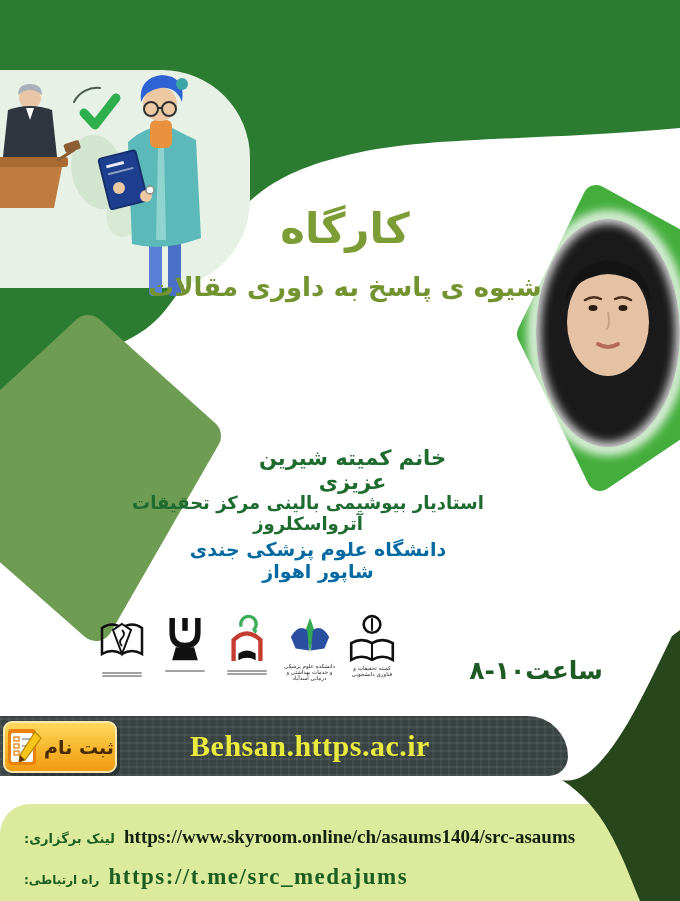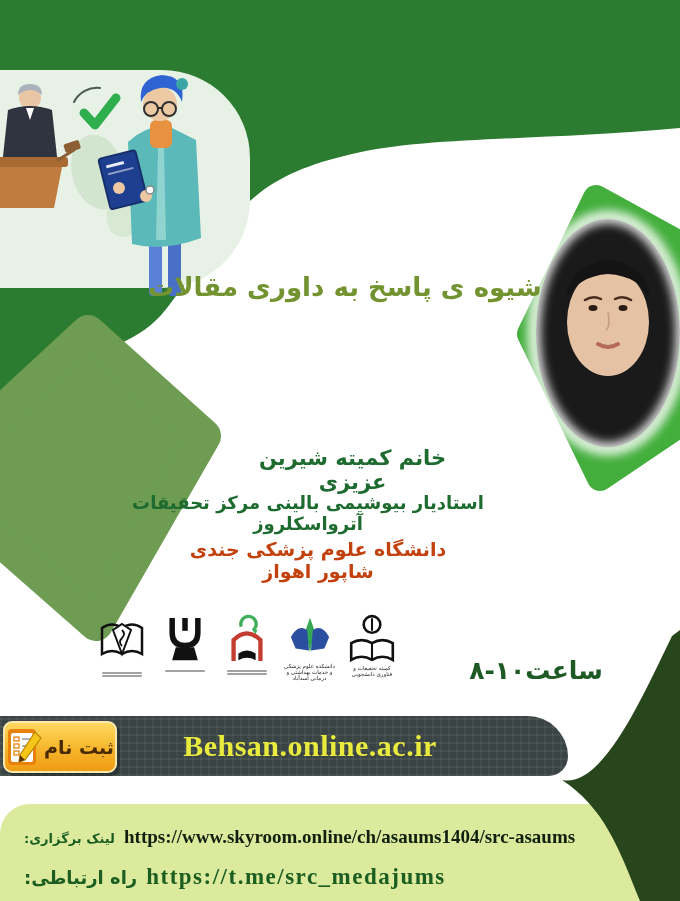--- a/index.html
+++ b/index.html
@@ -12,21 +12,21 @@
   
   .banner-line{color:#ffffff;font-weight:bold;text-align:center;direction:rtl;}
   .bl1{left:140px;top:20px;width:530px;font-size:18px;}
   .bl2{left:240px;top:49px;width:320px;font-size:15px;}
   .bl3{left:190px;top:76px;width:400px;font-size:16px;}
   .bl4{left:150px;top:102px;width:480px;font-size:16px;}
   .title{left:195px;top:204px;width:300px;font-size:42px;font-weight:bold;color:#7d9c35;text-align:center;direction:rtl;}
   .subtitle{left:148px;top:272px;width:395px;font-size:26px;font-weight:bold;color:#739331;text-align:left;direction:rtl;}
   .speaker-name{left:225px;top:446px;width:255px;font-size:21px;font-weight:bold;color:#1d6b2f;text-align:center;direction:rtl;}
   .speaker-affil{left:108px;top:492px;width:400px;font-size:18px;font-weight:bold;color:#1d6b2f;text-align:center;direction:rtl;}
-  .speaker-univ{left:168px;top:538px;width:300px;font-size:19px;font-weight:bold;color:#c2410c;text-align:center;direction:rtl;}
+  .speaker-univ{left:168px;top:538px;width:300px;font-size:19px;font-weight:bold;color:#0369a1;text-align:center;direction:rtl;}
   .date-line{left:430px;top:616px;width:220px;font-size:29px;font-weight:bold;color:#1e5a23;text-align:center;direction:rtl;}
   .time-line{left:430px;top:656px;width:212px;font-size:25px;font-weight:bold;color:#1e5a23;text-align:center;direction:rtl;}
   
   .reg-bar{
     left:0;top:716px;width:568px;height:60px;background:#414b4b;
     border-radius:0 46px 22px 0;
     background-image:
       repeating-linear-gradient(0deg, rgba(255,255,255,0.04) 0 2px, rgba(0,0,0,0.06) 2px 8px),
       repeating-linear-gradient(90deg, rgba(255,255,255,0.03) 0 2px, rgba(0,0,0,0.05) 2px 8px);
   }
@@ -42,21 +42,21 @@
     box-shadow:3px 3px 0 rgba(25,30,30,0.45);
     display:flex;align-items:center;padding:0 0;cursor:pointer;
   }
   .reg-btn .label{flex:1;text-align:center;font-size:19px;font-weight:bold;color:#4a2a02;direction:rtl;}
   
   .links-panel{left:0;top:804px;width:680px;height:123px;background:#dcea9e;border-radius:30px 14px 0 0;}
   .link-row{position:absolute;left:24px;display:flex;align-items:baseline;direction:ltr;}
   .row1{top:22px;}
   .row2{top:60px;}
   .link-label{font-size:13px;font-weight:bold;color:#1b5e20;direction:rtl;white-space:nowrap;}
-  .row2 .link-label{font-size:18px;}
+  .row2 .link-label{font-size:12px;}
   .link-url{
     margin-left:9px;font-family:"Liberation Serif","DejaVu Serif",serif;font-weight:bold;
     font-size:19px;color:#12200f;white-space:nowrap;cursor:pointer;
   }
   .row2 .link-url{font-size:23px;color:#1b5e20;letter-spacing:1.5px;}
   
   .logos{left:96px;top:612px;width:302px;height:86px;display:flex;justify-content:space-between;}
   .logo{width:52px;display:flex;flex-direction:column;align-items:center;}
   .logo .cap-smudge{width:40px;height:2px;background:#555;opacity:.55;margin-top:1.5px;border-radius:1px;}
   .logo .cap-text{font-size:5.5px;line-height:6px;color:#222;text-align:center;direction:rtl;margin-top:1px;width:52px;}
@@ -148,20 +148,21 @@
       </g>
       <ellipse cx="608" cy="333" rx="74" ry="116" fill="none" stroke="#ffffff" stroke-width="13" opacity="0.85" filter="url(#soft)"></ellipse>
     </g>
   </svg>
 
   <div class="abs banner-line bl1">کمیته تحقیقات و فناوری دانشجویی بیمارستان امام خمینی اهواز</div>
   <div class="abs banner-line bl2">با همکاری</div>
   <div class="abs banner-line bl3">کمیته تحقیقات و فناوری دانشجویی</div>
   <div class="abs banner-line bl4">دانشکده ی علوم پزشکی اسدآباد برگزار می کند</div>
 
+  <div class="abs title" style="z-index:3">کارگاه</div>
   <div class="abs subtitle" style="z-index:3">شیوه ی پاسخ به داوری مقالات</div>
 
   <div class="abs speaker-name" style="z-index:3">خانم کمیته شیرین عزیزی</div>
   <div class="abs speaker-affil" style="z-index:3">استادیار بیوشیمی بالینی مرکز تحقیقات آترواسکلروز</div>
   <div class="abs speaker-univ" style="z-index:3">دانشگاه علوم پزشکی جندی شاپور اهواز</div>
 
   <div class="abs time-line" style="z-index:3">ساعت۱۰-۸</div>
 
   <div class="abs logos" style="z-index:3">
     <div class="logo">
@@ -204,21 +205,21 @@
         <circle cx="24" cy="12" r="8" fill="none" stroke="#111" stroke-width="2.5"></circle>
         <line x1="24" y1="6" x2="24" y2="18" stroke="#111" stroke-width="2"></line>
         <path d="M4,30 Q14,24 24,30 Q34,24 44,30 L44,46 Q34,40 24,46 Q14,40 4,46 Z" fill="#fff" stroke="#111" stroke-width="2.5"></path>
         <line x1="24" y1="30" x2="24" y2="46" stroke="#111" stroke-width="2"></line>
       </svg>
       <div class="cap-text">کمیته تحقیقات و فناوری دانشجویی</div>
     </div>
   </div>
 
   <div class="abs reg-bar" style="z-index:2"></div>
-  <div class="abs behsan" style="z-index:3">Behsan.online.ac.ir</div>
+  <div class="abs behsan" style="z-index:3">Behsan.https.ac.ir</div>
   <div class="abs reg-btn" style="z-index:4">
     <svg width="38" height="42" viewBox="0 0 38 42">
       <rect x="3" y="3" width="28" height="36" rx="4" fill="#e8820c"></rect>
       <rect x="6" y="7" width="22" height="29" rx="2" fill="#ffffff"></rect>
       <rect x="9" y="11" width="5" height="4" fill="none" stroke="#e8820c" stroke-width="1.3"></rect>
       <rect x="9" y="18" width="5" height="4" fill="none" stroke="#e8820c" stroke-width="1.3"></rect>
       <rect x="9" y="25" width="5" height="4" fill="none" stroke="#e8820c" stroke-width="1.3"></rect>
       <line x1="17" y1="13" x2="26" y2="13" stroke="#9aa0a6" stroke-width="1.6"></line>
       <line x1="17" y1="20" x2="26" y2="20" stroke="#9aa0a6" stroke-width="1.6"></line>
       <line x1="17" y1="27" x2="26" y2="27" stroke="#9aa0a6" stroke-width="1.6"></line>

